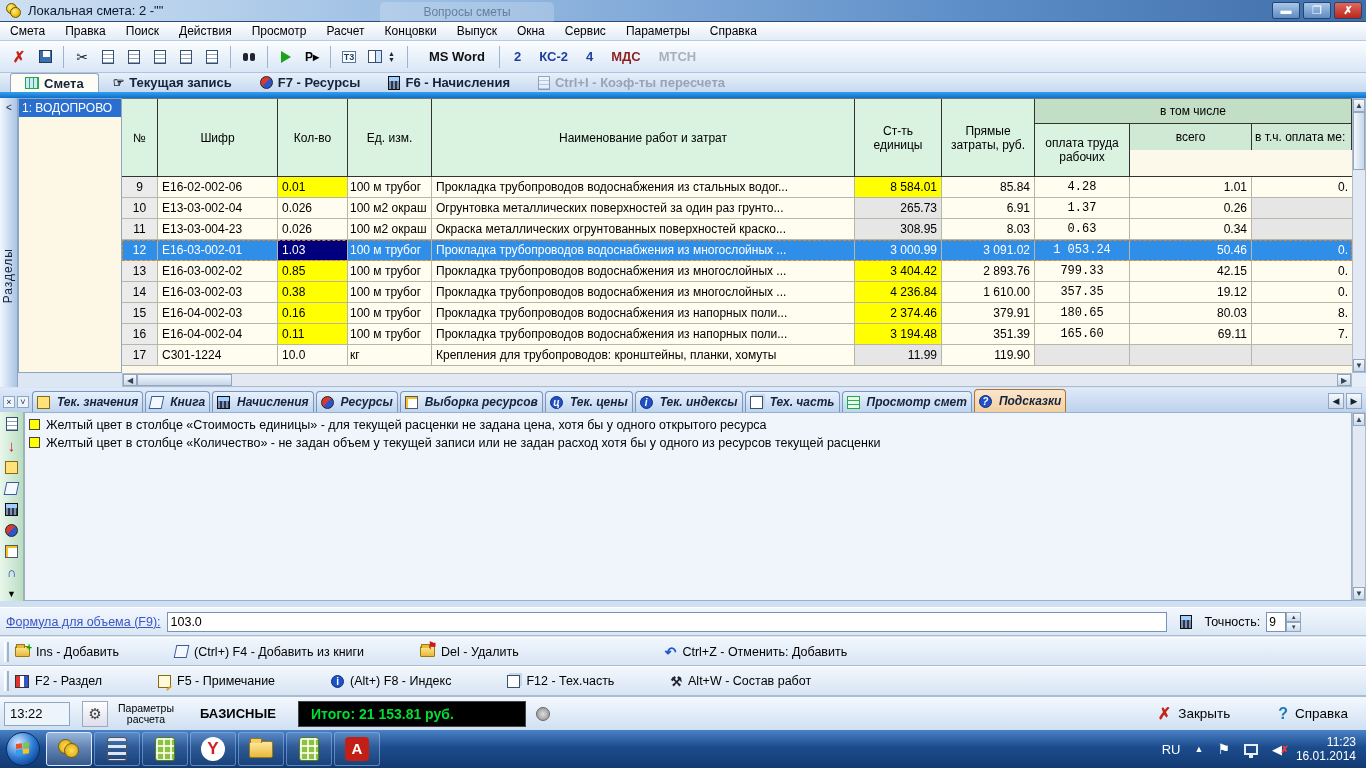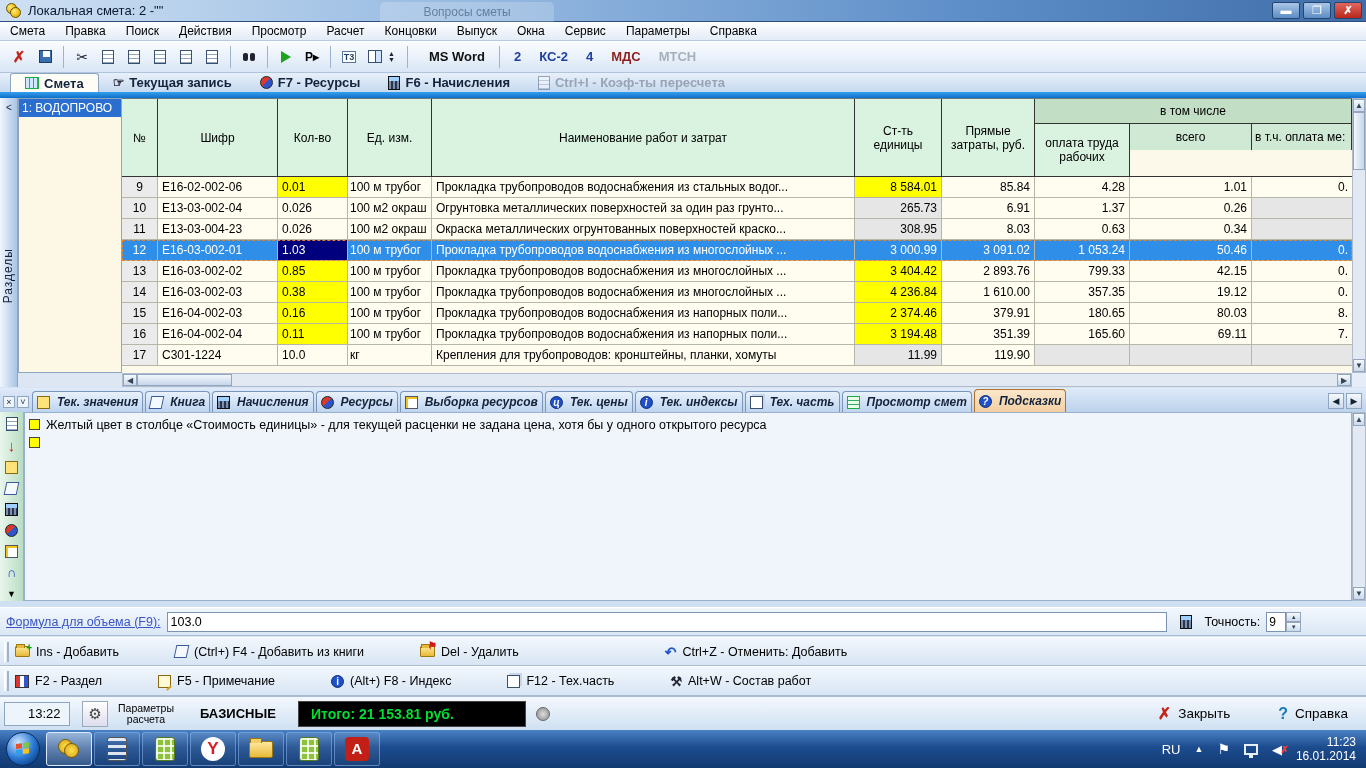--- a/index.html
+++ b/index.html
@@ -97,21 +97,21 @@
 
   .tr { display:flex; height:21px; border-bottom:1px solid #b7b7a8; }
   .td { border-right:1px solid #b7b7a8; line-height:20px; font-size:12px; padding:0 4px; white-space:nowrap; overflow:hidden; background:#fffdf0; }
   .c-num  { width:36px; background:#ebebeb; text-align:center; padding:0 1px; }
   .c-code { width:120px; }
   .c-qty  { width:70px; text-align:left; }
   .c-unit { width:84px; padding:0 2px; }
   .c-name { width:423px; }
   .c-ucost{ width:87px; text-align:right; }
   .c-direct{ width:93px; text-align:right; }
-  .c-labor{ width:95px; text-align:right; }
+  .c-labor{ width:95px; text-align:center;font-family:Liberation Mono, monospace; }
   .c-total{ width:122px; text-align:right; }
   .c-incl { width:100px; text-align:right; border-right:none; }
   .yellow { background:#ffff00; }
   .grayc  { background:#e6e6e6; }
   .tr.selected { outline:1px dashed #e08228; outline-offset:-1px; }
   .tr.selected .td { background:#2f8ee8; color:#fff; }
   .tr.selected .c-qty { background:#00007e; }
 
   
   .vscroll { position:absolute; right:0; top:0; width:14px; height:275px; background:#e3e9f2; border:1px solid #b0bccc; }
@@ -181,21 +181,21 @@
   .badge-flag { position:absolute; right:-3px; top:-7px; color:#d01818; font-weight:bold; font-size:10px; }
   .undo { color:#2255cc; font-weight:bold; font-size:14px; }
   .ic-section { width:14px; height:13px; background:linear-gradient(90deg,#d33 33%,#fff 33% 66%,#35c 66%); border:1px solid #333; }
   .ic-notepen { width:13px; height:13px; background:#fff9d8; border:1px solid #8a6a10; position:relative; }
   .ic-notepen::after { content:""; position:absolute; right:-2px; bottom:-2px; width:6px; height:2px; background:#d8a018; transform:rotate(-45deg); }
   .ic-works { font-size:13px; color:#223; font-weight:bold; }
 
   
   .statusbar { position:absolute; left:0; top:696px; width:1366px; height:34px;
     background:linear-gradient(#f4f8fe,#cfe0f2); border-top:1px solid #aabccf; display:flex; align-items:center; }
-  .time-box { width:66px; height:24px; margin-left:4px; border:1px solid #8fa6c0; background:#eef4fb; line-height:22px; padding-left:23px; font-size:13px; }
+  .time-box { width:66px; height:24px; margin-left:4px; border:1px solid #8fa6c0; background:#eef4fb; line-height:22px; padding-left:5px; font-size:13px; }
   .gear-btn { width:26px; height:26px; margin-left:12px; border:1px solid #9ab; background:linear-gradient(#fff,#dde); display:flex; align-items:center; justify-content:center; font-size:15px; color:#444; }
   .params { margin-left:10px; font-size:10.5px; line-height:11px; text-align:center; }
   .mode { margin-left:26px; font-size:13px; font-weight:bold; }
   .total-box { margin-left:22px; width:228px; height:26px; background:#000; border:1px solid #444;
     color:#00dd33; font-weight:bold; font-size:14px; line-height:24px; padding-left:12px; }
   .snd { margin-left:10px; width:14px; height:14px; border-radius:50%; background:radial-gradient(#ddd,#888); border:1px solid #666; }
   .sb-right { margin-left:auto; display:flex; align-items:center; gap:48px; padding-right:18px; }
   .sb-act { display:flex; align-items:center; gap:7px; font-size:13.5px; }
   .x-red { color:#c42318; font-weight:bold; font-size:16px; }
   .q-teal { color:#1a7ab8; font-weight:bold; font-size:16px; }
@@ -583,20 +583,21 @@
       <span class="bico" style="font-size:9px;">▼</span>
     </div>
 
     <div class="bcontent">
       <div class="hint-line">
         <span class="ysq"></span>
         <span>Желтый цвет в столбце «Стоимость единицы» - для текущей расценки не задана цена, хотя бы у одного открытого ресурса</span>
       </div>
       <div class="hint-line">
         <span class="ysq"></span>
+        <span>Желтый цвет в столбце «Количество» - не задан объем у текущей записи или не задан расход хотя бы у одного из ресурсов текущей расценки</span>
       </div>
     </div>
     <div class="bvscroll">
       <div class="sbtn">▲</div>
       <div class="sbtn" style="position:absolute; bottom:0;">▼</div>
     </div>
   </div>
 
   <div class="formula-row">
     <span class="flabel">Формула для объема (F9):</span>

